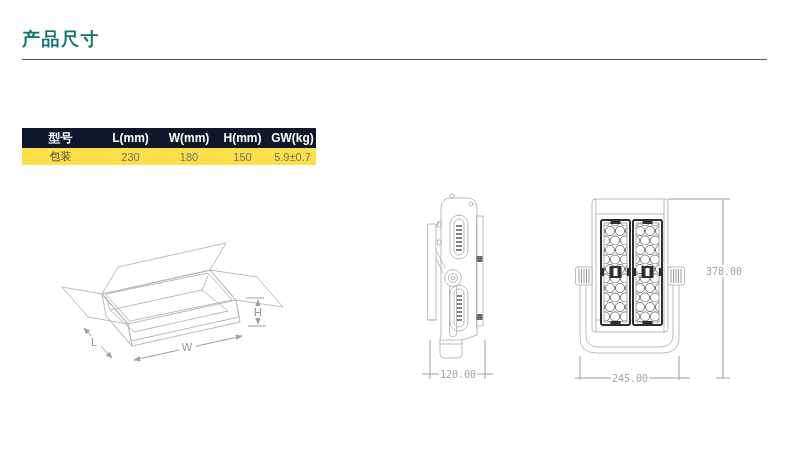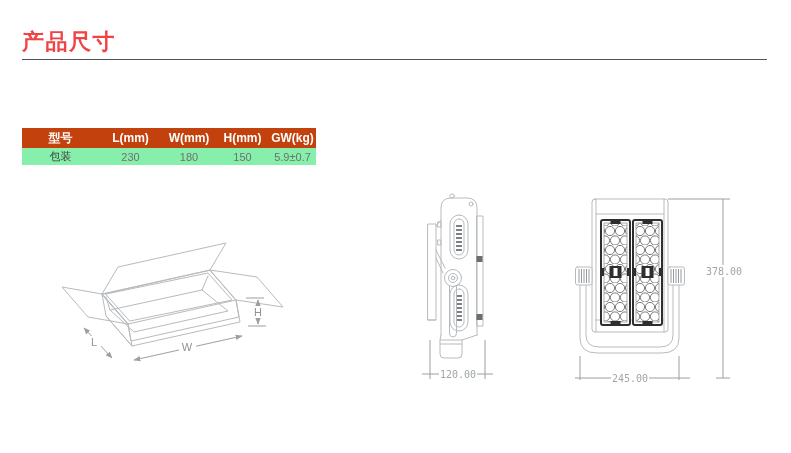--- a/index.html
+++ b/index.html
@@ -3,40 +3,40 @@
 <meta charset="utf-8">
 <style>
   html,body{margin:0;padding:0;}
   body{
     width:791px;height:453px;position:relative;background:#ffffff;
     font-family:"Liberation Sans",sans-serif;overflow:hidden;
   }
   
   .page-title{
     position:absolute;left:22px;top:27px;
-    font-size:22px;font-weight:700;color:#ef4444;letter-spacing:1.5px;
+    font-size:18px;font-weight:700;color:#0f766e;letter-spacing:1.5px;
   }
   .title-divider{
     position:absolute;left:22px;top:59px;width:745px;height:0;
     border-top:1.5px solid #55565a;
   }
   
   table.spec-table{
     position:absolute;left:22px;top:128px;width:294px;
     border-collapse:collapse;table-layout:fixed;
   }
   .spec-table th{
-    background:#c2410c;color:#ffffff;font-size:12px;font-weight:700;
+    background:#0f172a;color:#ffffff;font-size:12px;font-weight:700;
     height:20px;text-align:center;padding:0;
   }
   .spec-table td{
     font-size:11px;height:17px;text-align:center;padding:0;color:#707070;
   }
   .spec-table td.model{color:#3c3c3c;}
-  .spec-table tr.striped td{background:#86efac;}
+  .spec-table tr.striped td{background:#fde047;}
   
   .drawing{position:absolute;}
   .carton-svg{left:50px;top:240px;}
   .side-svg{left:405px;top:188px;}
   .front-svg{left:575px;top:188px;}
   svg{display:block;}
   .ln{stroke:#b7bbbe;stroke-width:1;fill:none;stroke-linejoin:round;stroke-linecap:round;}
   .lnd{stroke:#9aa0a4;stroke-width:1;fill:none;}
   .dim-num{
     font-family:"DejaVu Sans Mono",monospace;font-size:10px;fill:#a0a5a9;

